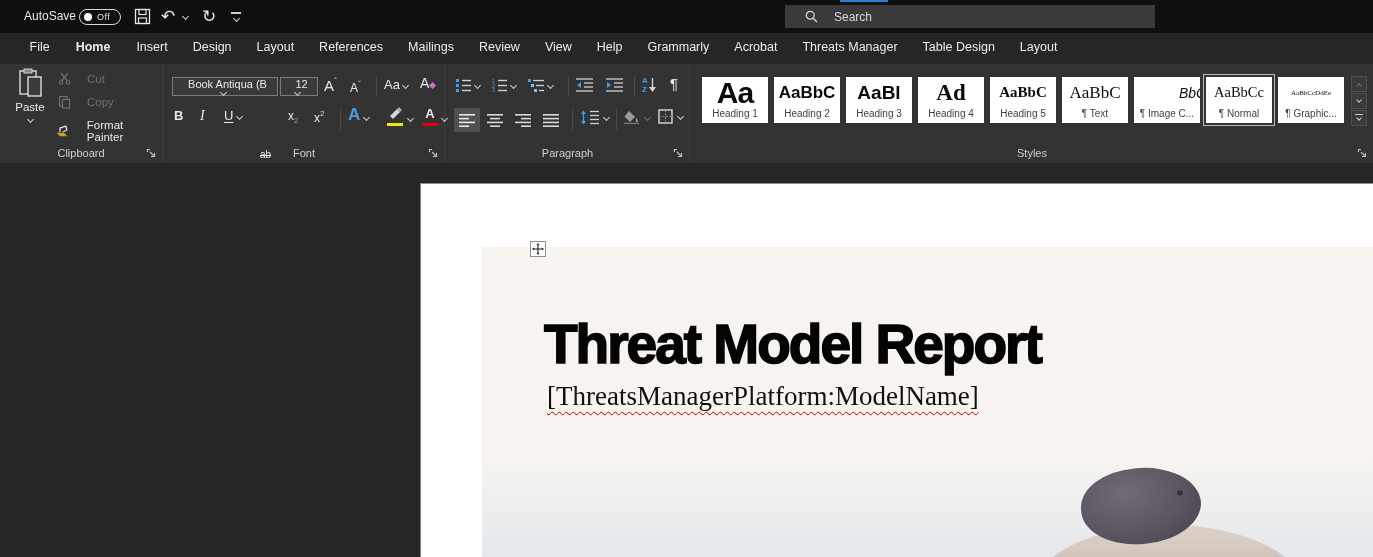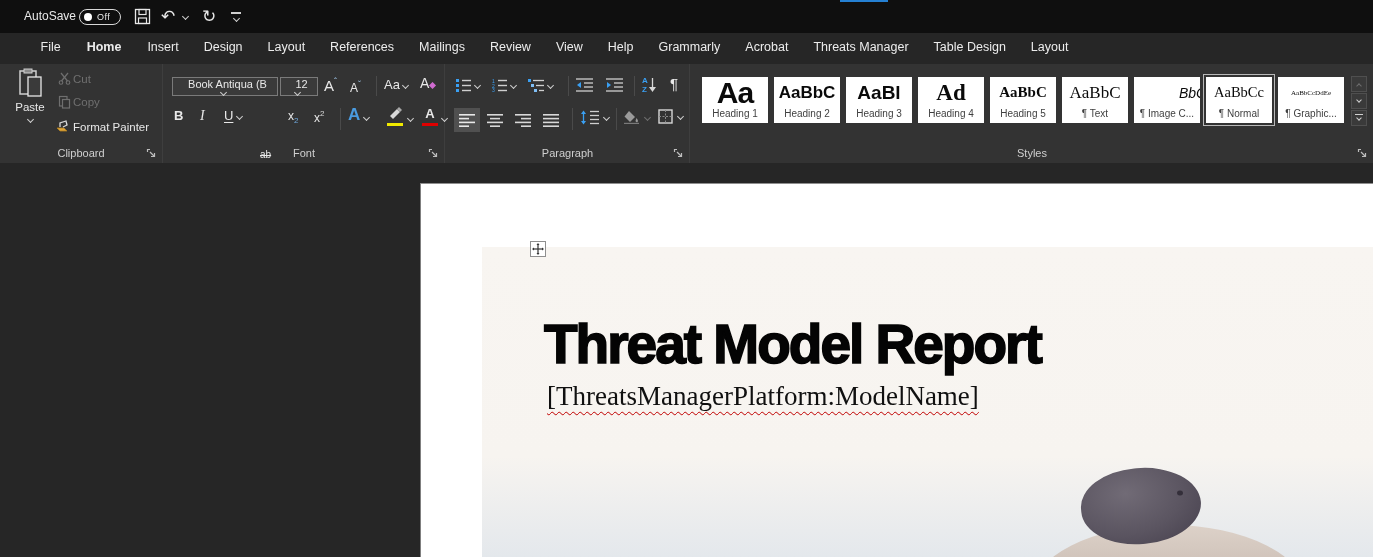--- a/index.html
+++ b/index.html
@@ -17,40 +17,40 @@
   .glyph-undo, .glyph-redo { font-size:17px; line-height:33px; }
   .chv { display:inline-block; width:5px; height:5px; border-right:1.4px solid #cfcfcf; border-bottom:1.4px solid #cfcfcf; transform:rotate(45deg); }
   .qat-more { flex-direction:column; gap:2px; }
   .qat-more .bar { width:10px; height:1.5px; background:#cfcfcf; }
   .win-title { position:absolute; left:444px; top:0; line-height:33px; font-size:12.5px; color:#f0f0f0; }
   .searchbox { position:absolute; left:785px; top:5px; width:370px; height:23px; background:#3a3a3a; display:flex; align-items:center; }
   .searchbox .mag { margin-left:20px; }
   .searchbox .ph { margin-left:16px; font-size:12px; color:#d8d8d8; }
 
   
-  .tabsrow { position:absolute; left:0; top:33px; width:1371px; height:31px; background:#262626; display:flex; align-items:center; padding-left:28px; }
+  .tabsrow { position:absolute; left:0; top:33px; width:1371px; height:31px; background:#262626; display:flex; align-items:center; padding-left:17px; }
   .tab { padding:0 12.5px; font-size:12.5px; color:#ececec; height:31px; line-height:29px; position:relative; white-space:nowrap; }
   .tab.active span { display:inline-block; border-bottom:3px solid #fff; padding:0 1px 3px 1px; font-weight:bold; }
 
   
   .ribbon { position:absolute; left:0; top:64px; width:1373px; height:99px; background:#333333; }
   .rgroup { position:absolute; top:0; height:99px; border-right:1px solid #3e3e3e; }
   .g-clip { left:0; width:163px; } .g-font { left:164px; width:281px; }
   .g-para { left:446px; width:244px; } .g-styles { left:691px; width:682px; border-right:none; }
   .gfooter { position:absolute; left:0; bottom:0; width:100%; height:18px; }
   .glabel { text-align:center; font-size:11px; color:#cfcfcf; line-height:16px; }
   .launcher { position:absolute; right:5px; bottom:4px; width:11px; height:11px; }
   .vdiv { position:absolute; width:1px; background:#4a4a4a; }
   .dis { color:#6f6f6f; }
   .btn-txt { color:#e8e8e8; font-size:12px; }
 
   
   .paste-btn { position:absolute; left:8px; top:4px; width:44px; height:74px; display:flex; flex-direction:column; align-items:center; }
   .paste-lab { font-size:11.5px; color:#e8e8e8; margin-top:3px;text-align:right; }
-  .clip-row { position:absolute; display:flex; align-items:center; gap:2px; font-size:11.5px; }
+  .clip-row { position:absolute; display:flex; align-items:center; gap:16px; font-size:11.5px; }
 
   
   .combo { position:absolute; height:19px; background:#3a3a3a; border:1px solid #7a7a7a; display:flex; align-items:center; color:#e8e8e8; font-size:11px;flex-direction:column; }
   .combo .cx { flex:1; padding-left:5px; white-space:nowrap; overflow:hidden; }
   .combo .chv { margin-right:4px; flex:none; }
   .fbtn { position:absolute; color:#e8e8e8; display:flex; align-items:flex-end; }
   .fmark { width:16px; height:3.5px; position:absolute; bottom:0; left:1px; }
 
   
   .pbtn { position:absolute; display:flex; align-items:center; color:#e8e8e8; }
@@ -118,20 +118,27 @@
     <div class="qa-btn" style="left:180px; width:10px;">
         <span class="chv"></span>
       </div>
     <div class="qa-btn glyph-redo" style="left:198px; width:22px;">
         <span>↻</span>
       </div>
     <div class="qa-btn qat-more" style="left:228px; width:16px;">
       <div class="bar"></div>
       <span class="chv"></span>
     </div>
+    <div class="searchbox">
+      <svg class="mag" width="13" height="13" viewBox="0 0 13 13">
+        <circle cx="5.2" cy="5.2" r="3.9" fill="none" stroke="#d8d8d8" stroke-width="1.3"></circle>
+        <line x1="8.2" y1="8.2" x2="12" y2="12" stroke="#d8d8d8" stroke-width="1.3"></line>
+      </svg>
+      <span class="ph">Search</span>
+    </div>
   </div>
 
   <div class="tabsrow">
     <div class="tab">File</div>
     <div class="tab active"><span>Home</span></div>
     <div class="tab">Insert</div>
     <div class="tab">Design</div>
     <div class="tab">Layout</div>
     <div class="tab">References</div>
     <div class="tab">Mailings</div>

